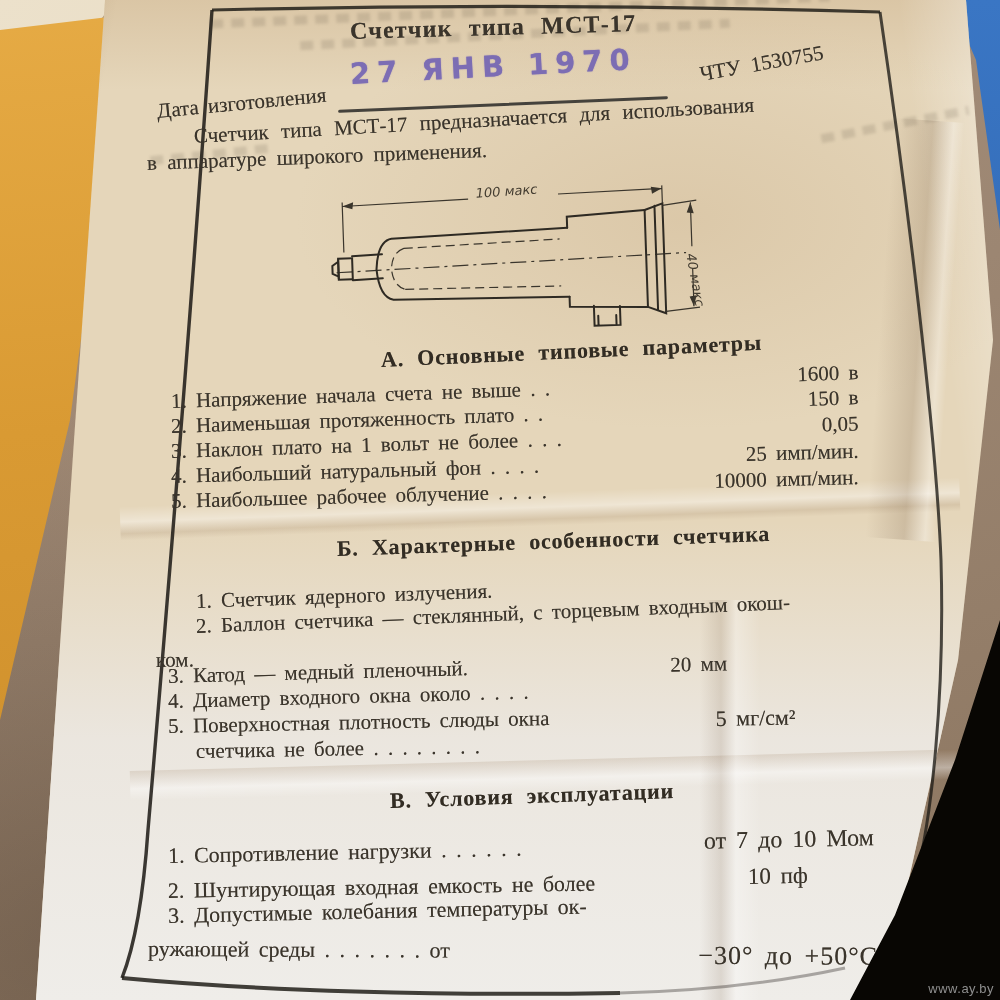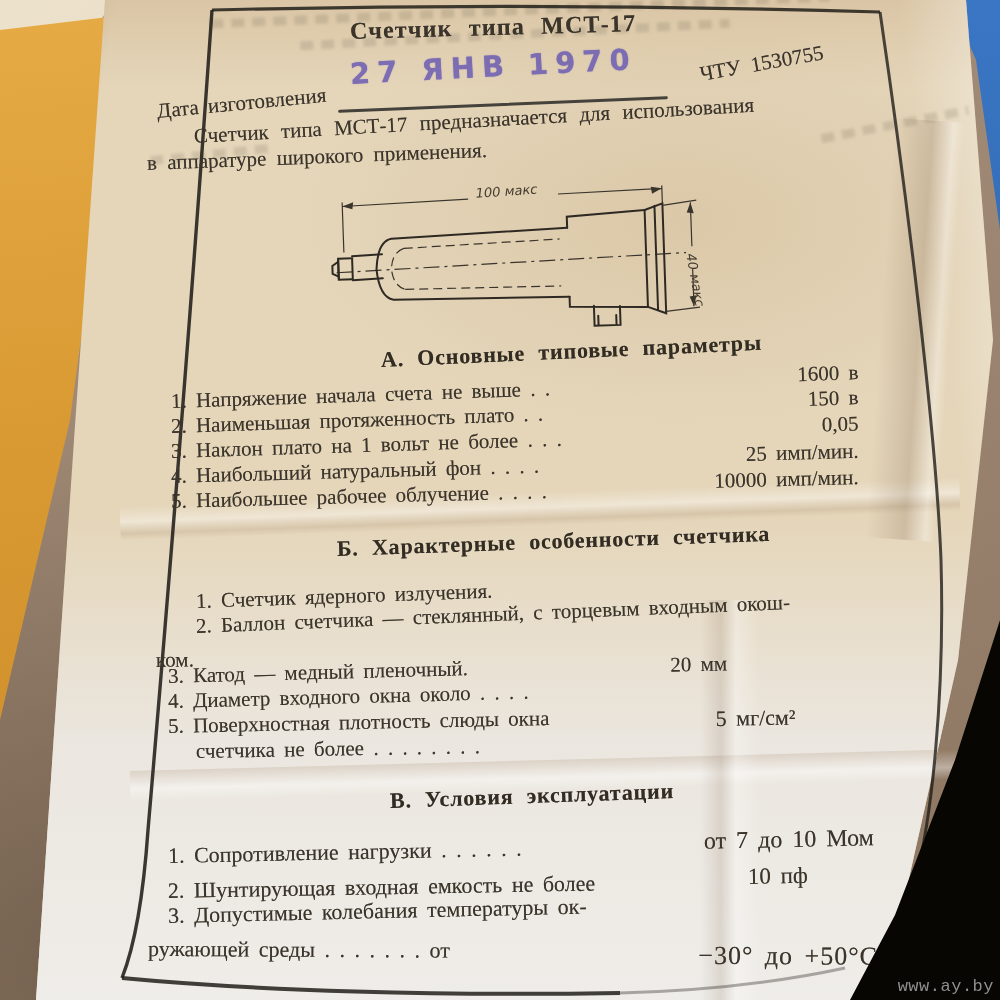--- a/index.html
+++ b/index.html
@@ -96,21 +96,21 @@
   #v-3 .val{font-size:26px;transform:translateY(2px);letter-spacing:1px;}
   
   svg{position:absolute;overflow:visible;}
   #frame-svg{left:0;top:0;}
   #drawing{left:330px;top:170px;transform:rotate(-2deg);}
   .sk{stroke:#2e2a23;fill:none;stroke-width:2;stroke-linecap:round;}
   .skt{stroke:#3a352c;fill:none;stroke-width:1.2;}
   .dim{font-family:"DejaVu Sans",sans-serif;font-style:italic;font-size:13px;fill:#433c30;}
   
   #watermark{position:absolute;right:6px;bottom:4px;color:#8f8f8f;
-    font-family:Liberation Mono, monospace;font-size:17px;letter-spacing:.5px;}
+    font-family:Liberation Sans, sans-serif;font-size:13px;letter-spacing:.5px;}
 </style>
 </head>
 <body>
 
 <div id="canvas">
 
   <div class="bg" id="bg-table"></div>
   <div class="bg" id="bg-paper-under"></div>
   <div class="bg" id="bg-orange"></div>
   <div class="bg" id="bg-blue"></div>

